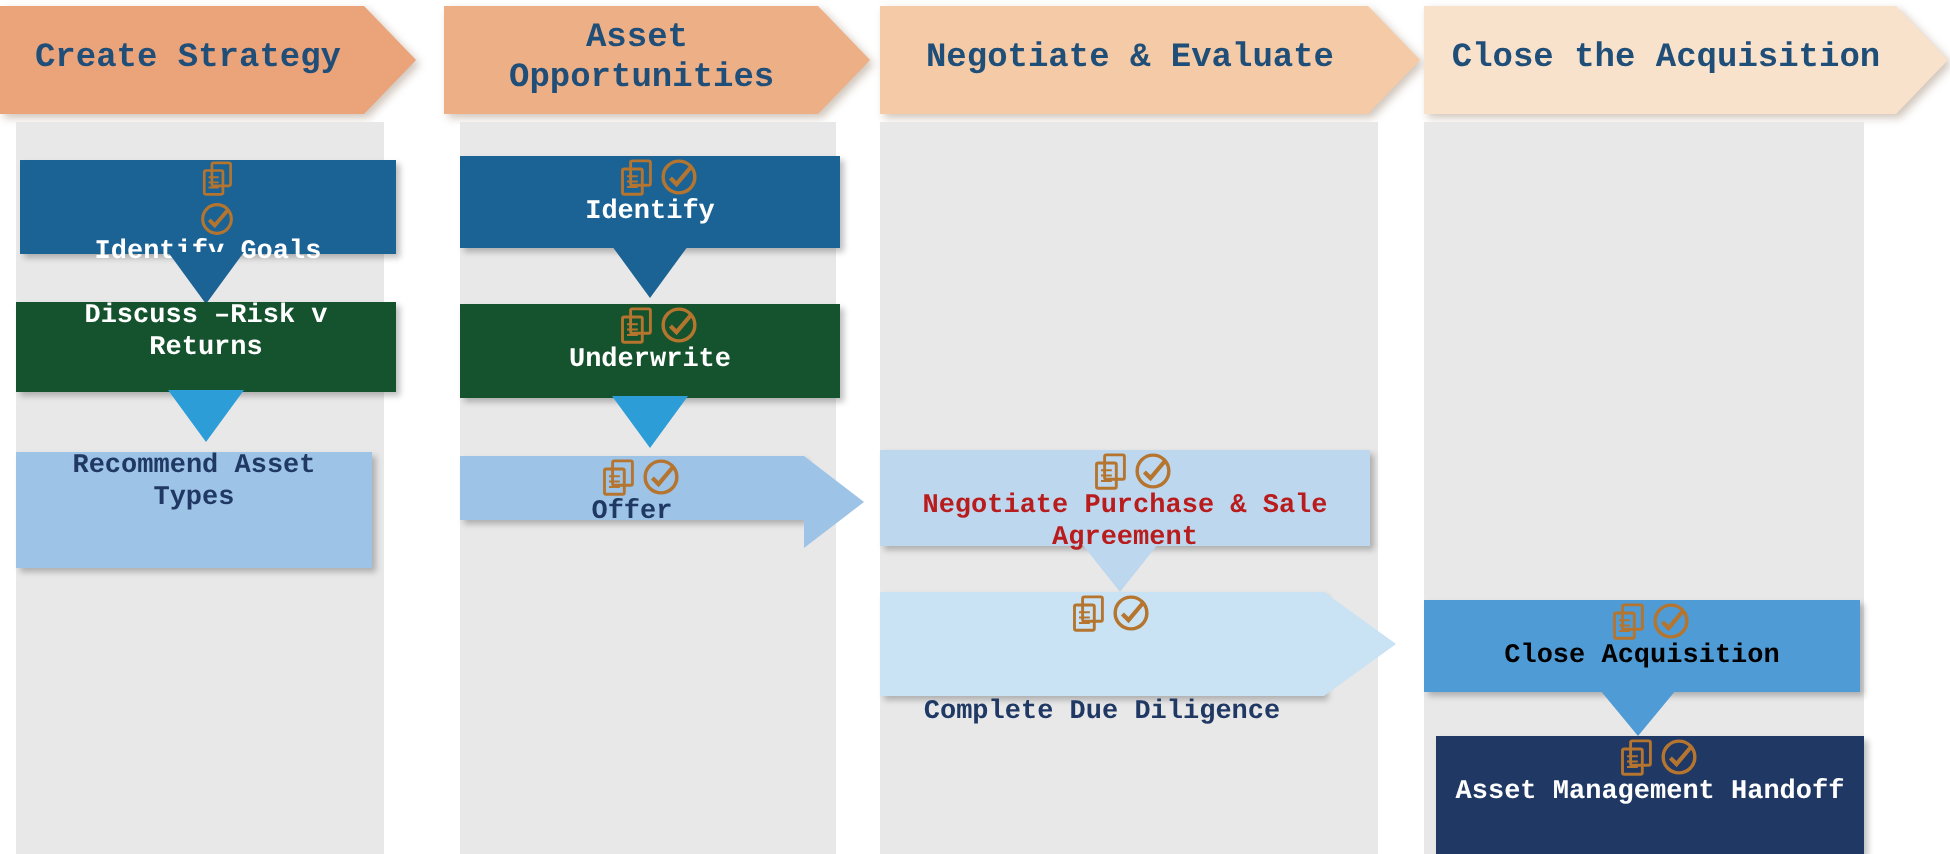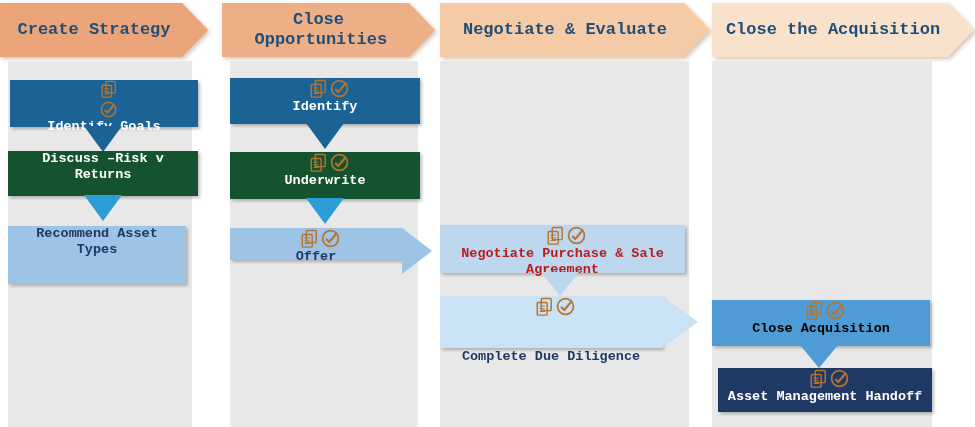--- a/index.html
+++ b/index.html
@@ -51,21 +51,21 @@
 
 <div class="canvas">
 
   <div class="hdr-wrap" id="hdr1">
     <div class="hdr">
       <span class="txt">Create Strategy</span>
     </div>
   </div>
   <div class="hdr-wrap" id="hdr2">
     <div class="hdr">
-      <span class="txt">Close Opportunities</span>
+      <span class="txt">Asset Opportunities</span>
     </div>
   </div>
   <div class="hdr-wrap" id="hdr3">
     <div class="hdr">
       <span class="txt">Negotiate &amp; Evaluate</span>
     </div>
   </div>
   <div class="hdr-wrap" id="hdr4">
     <div class="hdr">
       <span class="txt">Close the Acquisition</span>
@@ -205,21 +205,21 @@
       </svg>
       <svg width="21" height="21" viewBox="0 0 22 22">
         <circle cx="11" cy="11" r="8.3" fill="none" stroke="#b5752f" stroke-width="1.8"></circle>
         <path d="M6.5 11.5 l3.2 3.2 L17.5 5.5" fill="none" stroke="#b5752f" stroke-width="2.2"></path>
       </svg>
     </span>
     <span class="lbl">Close Acquisition</span>
   </div>
   <div class="tri-down td-closeb" style="left:800px;top:345px;"></div>
 
-  <div class="step navy" style="left:718px;top:368px;width:214px;height:44px;">
+  <div class="step navy" style="left:718px;top:368px;width:214px;height:59px;">
     <span class="icons-row">
       <svg width="18" height="20" viewBox="0 0 20 22">
         <g fill="none" stroke="#b5752f" stroke-width="1.6">
           <rect x="7" y="1.5" width="11" height="13.5" rx="1"></rect>
           <rect x="2.5" y="6" width="11" height="14" rx="1"></rect>
           <path d="M5 10h6 M5 13h6 M5 16h6" stroke-width="1.1"></path>
         </g>
       </svg>
       <svg width="21" height="21" viewBox="0 0 22 22">
         <circle cx="11" cy="11" r="8.3" fill="none" stroke="#b5752f" stroke-width="1.8"></circle>

